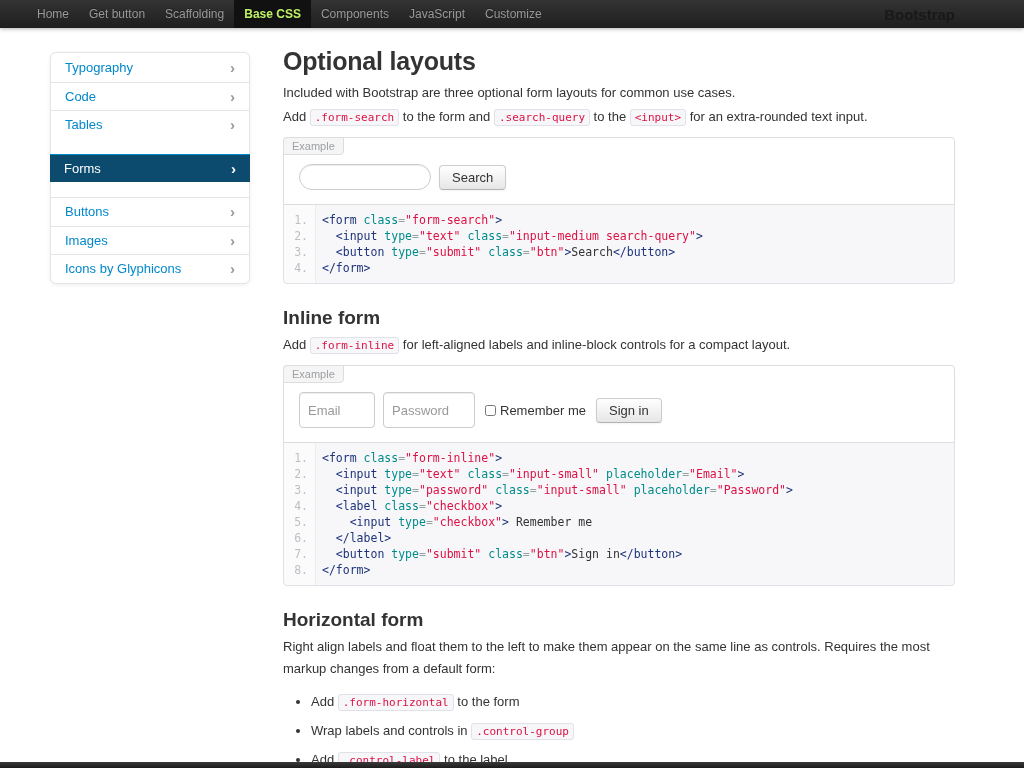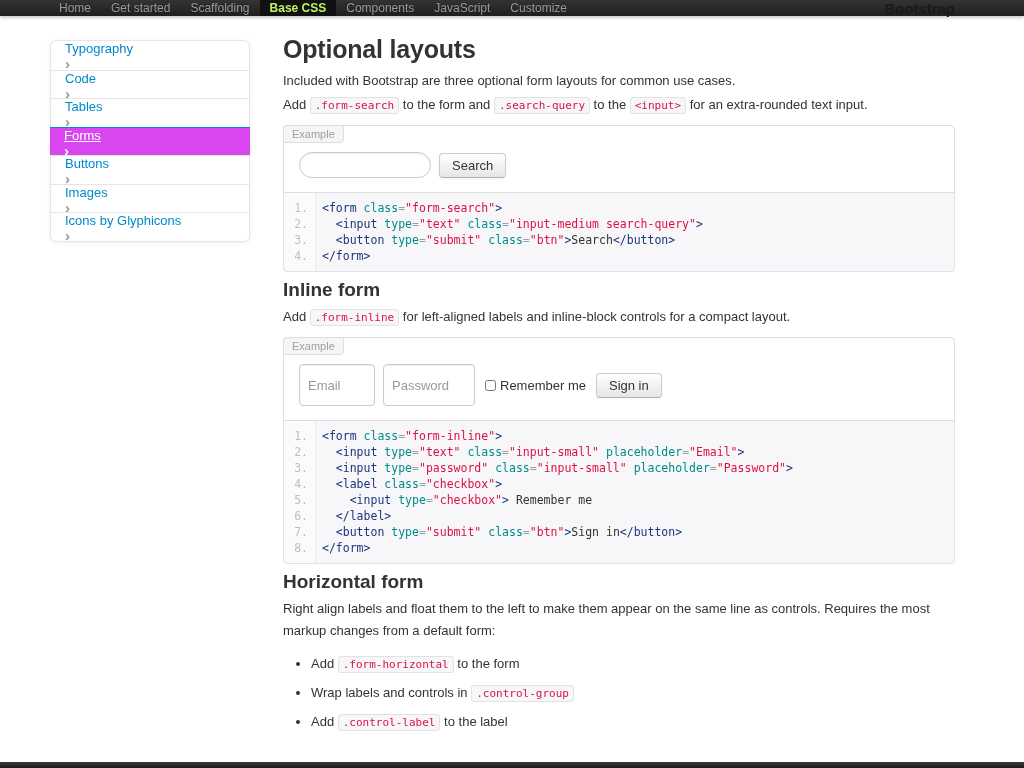--- a/index.html
+++ b/index.html
@@ -1,66 +1,66 @@
 <!DOCTYPE html>
 <html><head>
 <meta charset="utf-8">
 <style>
   * { margin:0; padding:0; box-sizing:border-box; }
   html,body { width:1024px; height:768px; overflow:hidden; background:#fff;
               font-family:"Liberation Sans", sans-serif; color:#333; }
 
   
-  .navbar { height:16px; background:linear-gradient(#333,#1f1f1f);
-            display:flex; align-items:stretch; padding-left:49px; padding-right:69px;
+  .navbar { height:28px; background:linear-gradient(#333,#1f1f1f);
+            display:flex; align-items:stretch; padding-left:27px; padding-right:69px;
             box-shadow:0 1px 4px rgba(0,0,0,.3); position:relative; z-index:5; }
   .nav-items { display:flex; }
   .nav-item { display:flex; align-items:center; padding:0 10px; font-size:12px;
               color:#999; cursor:pointer; text-shadow:0 -1px 0 rgba(0,0,0,.25); }
   .nav-item.active { background:#111; color:#bef264; font-weight:bold; }
   .brand { margin-left:auto; align-self:center; font-size:15px; font-weight:bold;
            color:#191919; cursor:pointer; }
 
   
   .layout { display:flex; padding:24px 0 0 50px; }
 
   
   .sidebar { width:200px; flex:none; background:#fff; border:1px solid #e5e5e5;
              border-radius:6px; box-shadow:0 1px 4px rgba(0,0,0,.065); height:fit-content; }
-  .side-item { display:flex; justify-content:space-between; 
+  .side-item { display:flex; justify-content:space-between; align-items:center;
                height:28.5px; padding:0 14px; font-size:13px; color:#0088cc;
-               border-top:1px solid #e5e5e5; cursor:pointer;flex-direction:column; }
+               border-top:1px solid #e5e5e5; cursor:pointer; }
   .side-item:first-child { border-top:none; border-radius:5px 5px 0 0; }
   .side-item:last-child { border-radius:0 0 5px 5px; }
   .side-item .chev { color:#999; font-size:15px; font-weight:bold; line-height:1; }
-  .side-item.active { background:#d946ef; color:#fff; margin:0 -1px; border-top-color:#0088cc;text-decoration:underline; }
+  .side-item.active { background:#0c4a6e; color:#fff; margin:15px -1px; border-top-color:#0088cc; }
   .side-item.active .chev { color:#fff; }
 
   
   .main { margin-left:33px; width:672px; margin-top:-6px; }
   h1 { font-size:25px; font-weight:bold; color:#333; line-height:30px; letter-spacing:-0.2px; }
   .intro { font-size:13px; line-height:18px; margin-top:8px; }
   h2 { font-size:19px; font-weight:bold; color:#333; line-height:24px; margin-top:14px; }
-  h2.gap { margin-top:6px; }
+  h2.gap { margin-top:22px; }
   .desc { font-size:13px; line-height:22px; margin-top:4px; margin-bottom:8px; }
   .inline-code { font-family:"DejaVu Sans Mono", monospace; font-size:11px; color:#d14;
                  background:#f7f7f9; border:1px solid #e1e1e8; padding:1px 4px;
                  border-radius:3px; white-space:nowrap; }
 
   
   .example { position:relative; border:1px solid #ddd; border-radius:4px 4px 0 0;
              background:#fff; padding:22px 15px 14px; }
   .example-label { position:absolute; top:-1px; left:-1px; padding:2px 8px;
                    font-size:11px; color:#9da0a4; background:#f5f5f5;
                    border:1px solid #ddd; border-radius:4px 0 4px 0; }
   .example-row { display:flex; align-items:center; margin-top:4px; }
   .search-input { width:132px; height:26px; border:1px solid #ccc; border-radius:14px;
                   padding:0 12px; font-size:13px; color:#555; outline:none;
                   box-shadow:inset 0 1px 1px rgba(0,0,0,.075); }
-  .input-sm { height:42px; border:1px solid #ccc; border-radius:4px; padding:0 8px;
+  .input-sm { height:36px; border:1px solid #ccc; border-radius:4px; padding:0 8px;
               font-size:13px; color:#555; outline:none;
               box-shadow:inset 0 1px 1px rgba(0,0,0,.075); }
   .input-sm::placeholder, .search-input::placeholder { color:#999; }
   .w-email { width:76px; }
   .w-pass  { width:92px; margin-left:8px; }
   .btn { display:inline-block; padding:4px 12px; font-size:13px; color:#333;
          background:linear-gradient(#fff,#e6e6e6); border:1px solid #ccc;
          border-bottom-color:#b3b3b3; border-radius:4px; cursor:pointer;
          box-shadow:inset 0 1px 0 rgba(255,255,255,.2), 0 1px 2px rgba(0,0,0,.05); }
   .btn-search { margin-left:8px; }
@@ -89,21 +89,21 @@
   
   .bottom-bar { position:absolute; left:0; bottom:0; width:1024px; height:6px;
                 background:linear-gradient(#3a3a3a,#1c1c1c); z-index:9; }
 </style>
 </head>
 <body>
 
 <div class="navbar">
   <div class="nav-items">
     <div class="nav-item">Home</div>
-    <div class="nav-item">Get started</div>
+    <div class="nav-item">Get button</div>
     <div class="nav-item">Scaffolding</div>
     <div class="nav-item active">Base CSS</div>
     <div class="nav-item">Components</div>
     <div class="nav-item">JavaScript</div>
     <div class="nav-item">Customize</div>
   </div>
   <div class="brand">Bootstrap</div>
 </div>
 
 <div class="layout">

